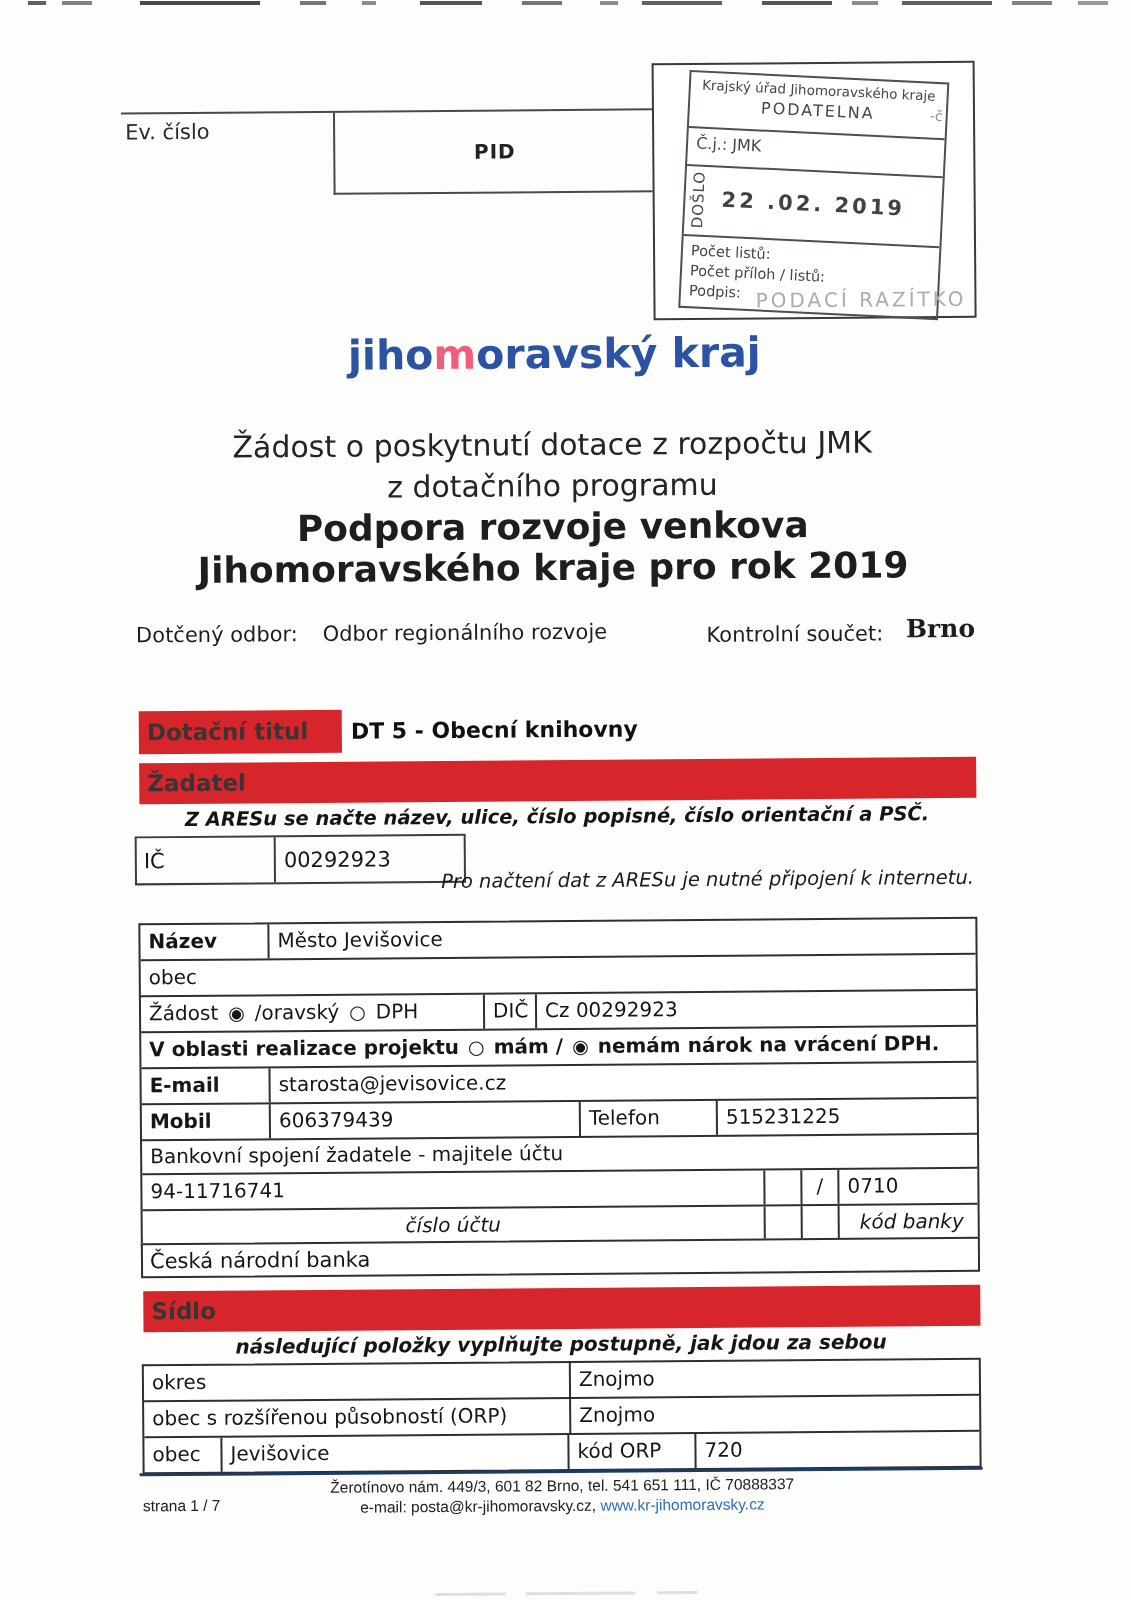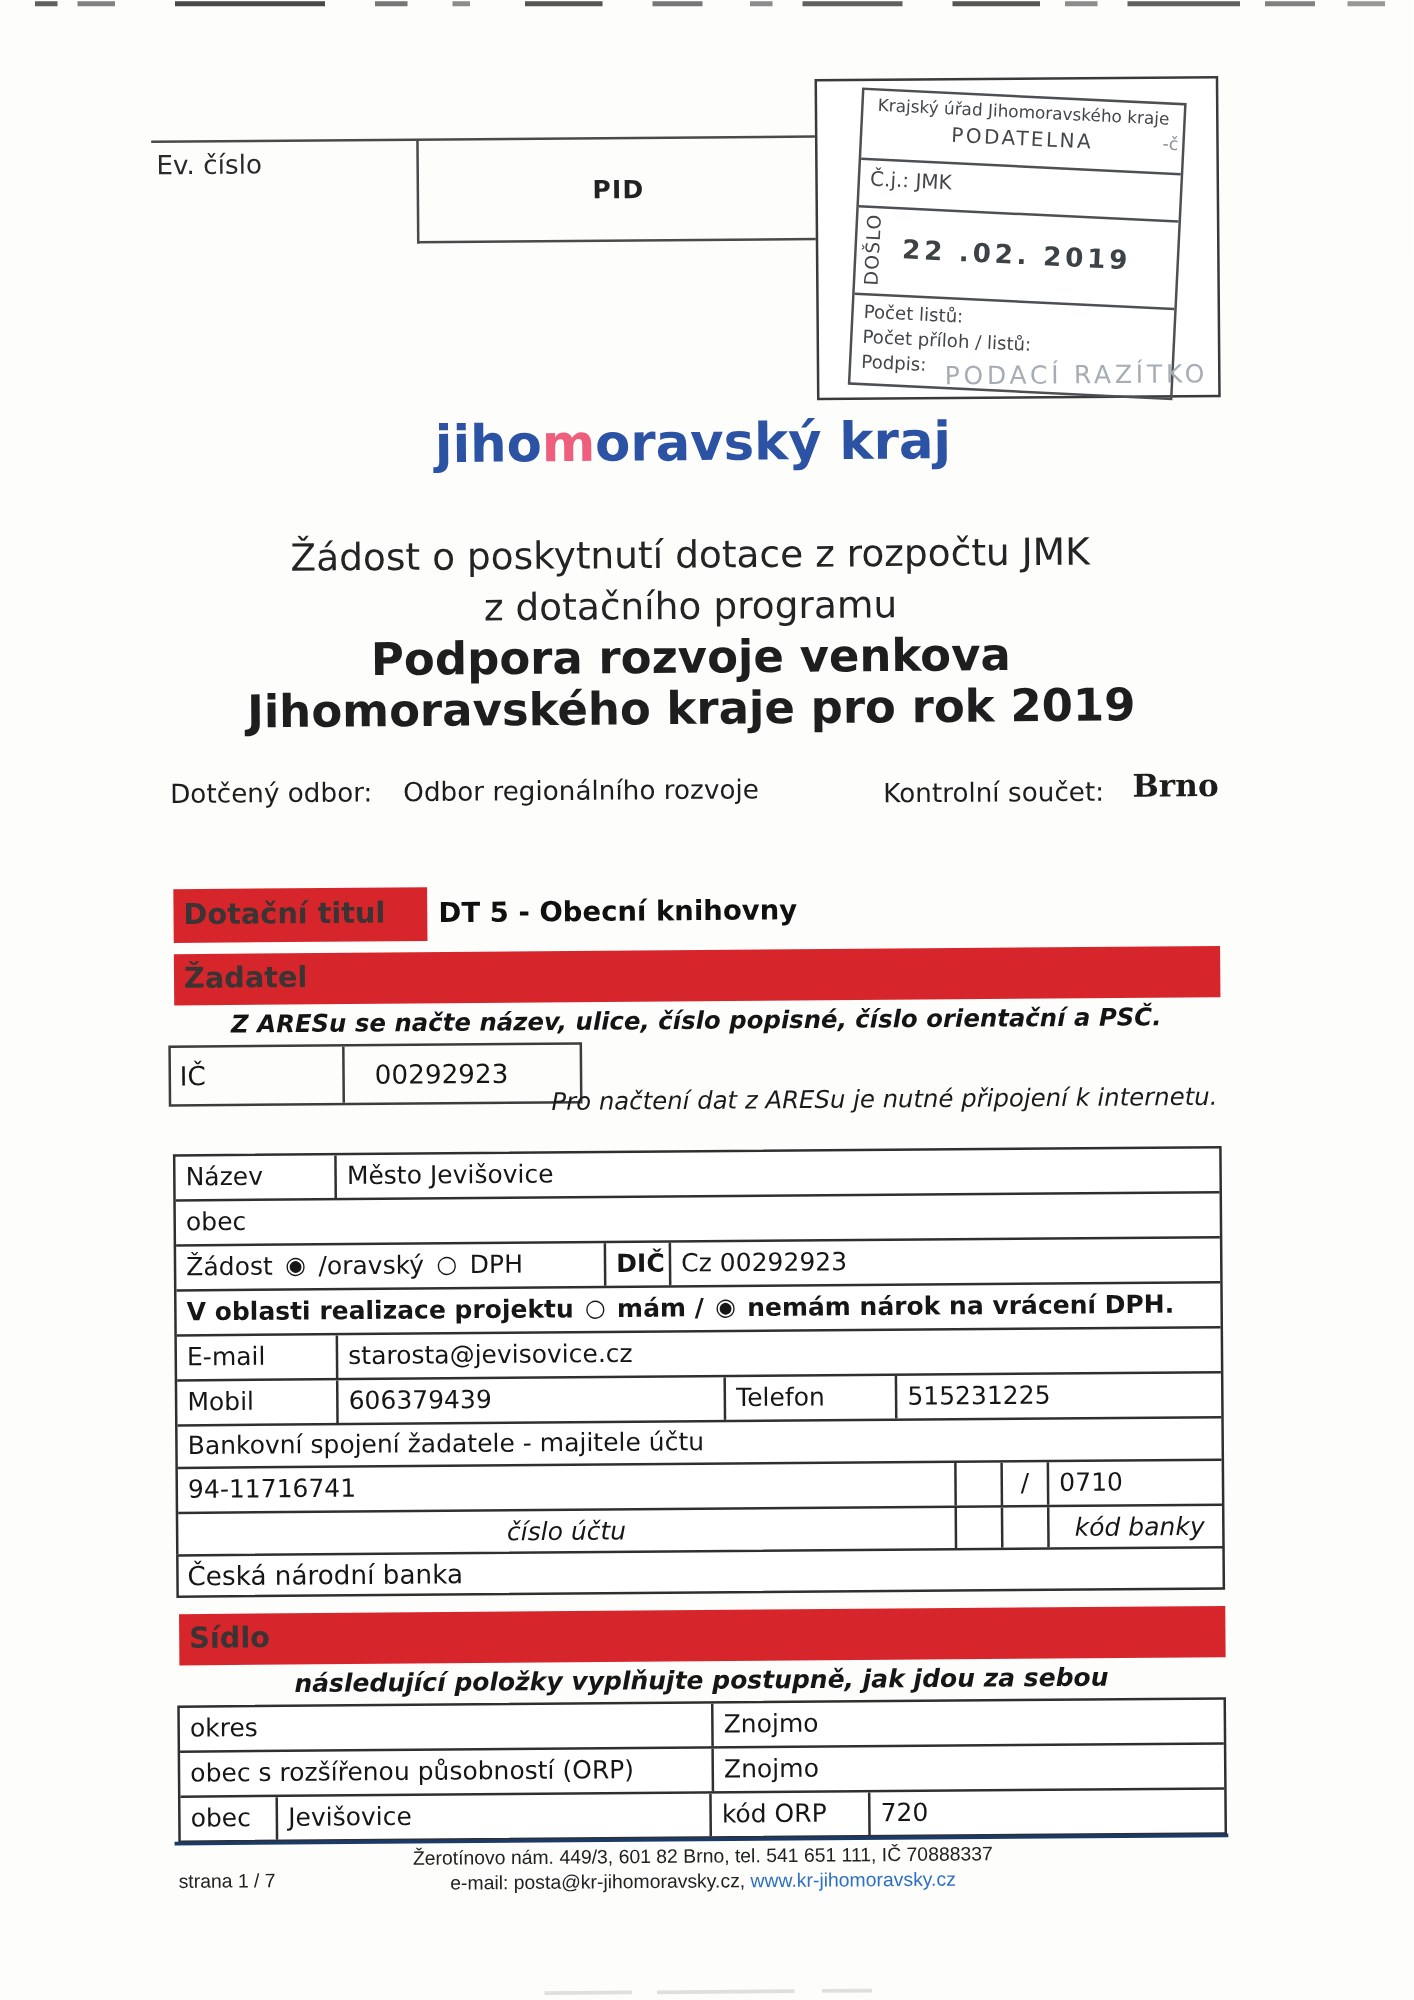--- a/index.html
+++ b/index.html
@@ -52,33 +52,33 @@
   .banner{background:#d7262b;color:#3a3434;font-weight:bold;font-size:23px;line-height:42px;padding-left:8px;}
   .dt-row{position:absolute;left:140px;top:708px;display:flex;align-items:center;}
   .dt-banner{width:195px;height:43px;line-height:43px;}
   .dt-value{margin-left:9px;font-weight:bold;font-size:22px;color:#101010;}
   .zadatel-banner{position:absolute;left:140px;top:760px;width:829px;height:41px;line-height:41px;}
   .sidlo-banner{position:absolute;left:140px;top:1288px;width:829px;height:41px;line-height:41px;}
 
   .ares-note{position:absolute;left:138px;right:154px;top:805px;text-align:center;font-weight:bold;font-style:italic;font-size:19.5px;color:#141414;}
   .ic-box{position:absolute;left:135px;top:833px;width:327px;height:45px;border:2px solid #3c3c3c;display:flex;align-items:center;font-size:21px;}
   .ic-l{width:130px;align-self:stretch;display:flex;align-items:center;padding-left:7px;border-right:2px solid #3c3c3c;}
-  .ic-v{padding-left:24px;}
+  .ic-v{padding-left:8px;}
   .net-note{position:absolute;right:157px;top:869px;font-style:italic;font-size:19.5px;color:#1a1a1a;}
 
   
   .tbl{position:absolute;left:138px;width:839px;border:2px solid #2f2f2f;box-sizing:border-box;background:#fff;}
   .tr{display:flex;align-items:center;min-height:34px;}
   .tr + .tr{border-top:2px solid #2f2f2f;}
   .td{padding:3px 8px 5px;font-size:20px;box-sizing:border-box;align-self:stretch;display:flex;align-items:center;}
   .td + .td{border-left:2px solid #2f2f2f;}
   .val{flex:1;}
-  .w127{width:127px;flex:none;}
+  .w127{width:127px;flex:none;font-weight:bold;}
   .w342{width:342px;flex:none;}
-  .w52{width:52px;flex:none;font-weight:bold;}
+  .w52{width:52px;flex:none;}
   .w310{width:310px;flex:none;}
   .w137{width:137px;flex:none;}
   .cw1{width:37px;flex:none;}
   .cw2{width:37px;flex:none;}
   .cw3{width:140px;flex:none;}
   .w425{width:425px;flex:none;}
   .w76{width:76px;flex:none;}
   .w347{width:347px;flex:none;}
   .wkod{width:127px;flex:none;}
   .main-tbl{top:920px;}

